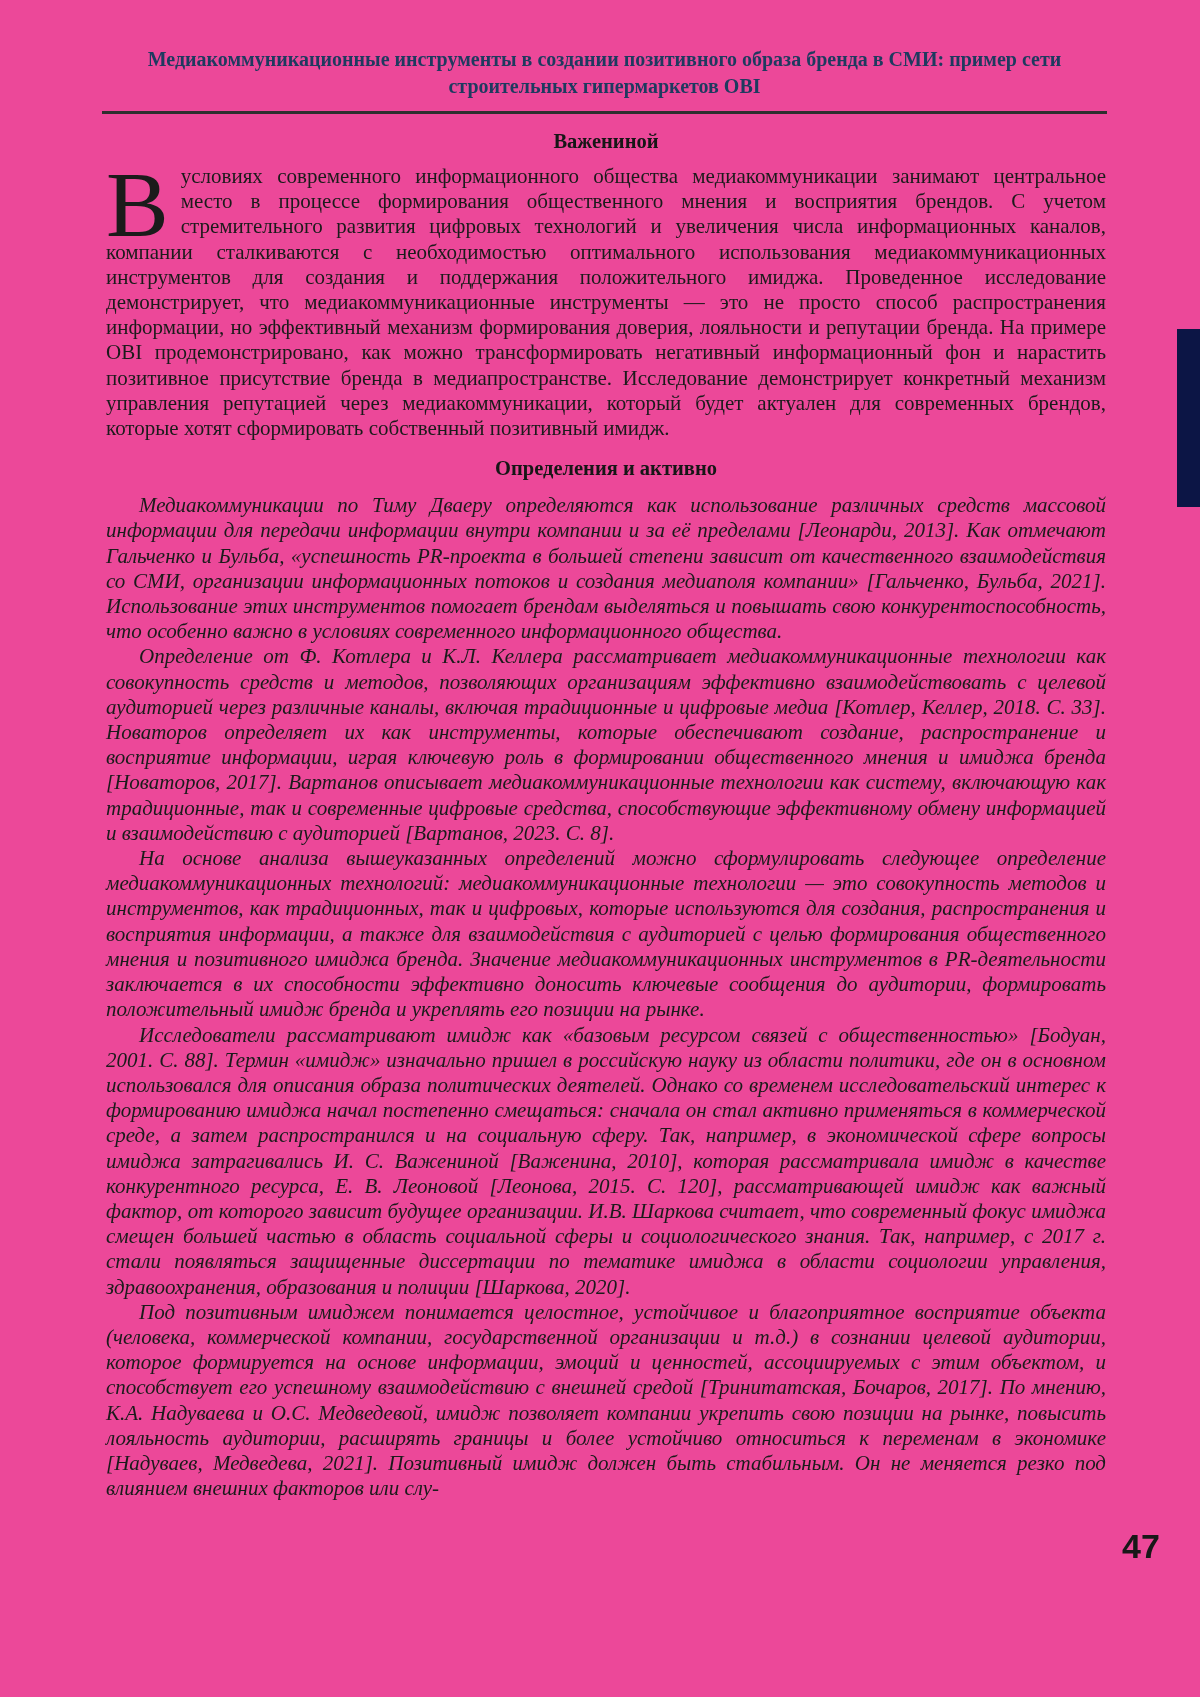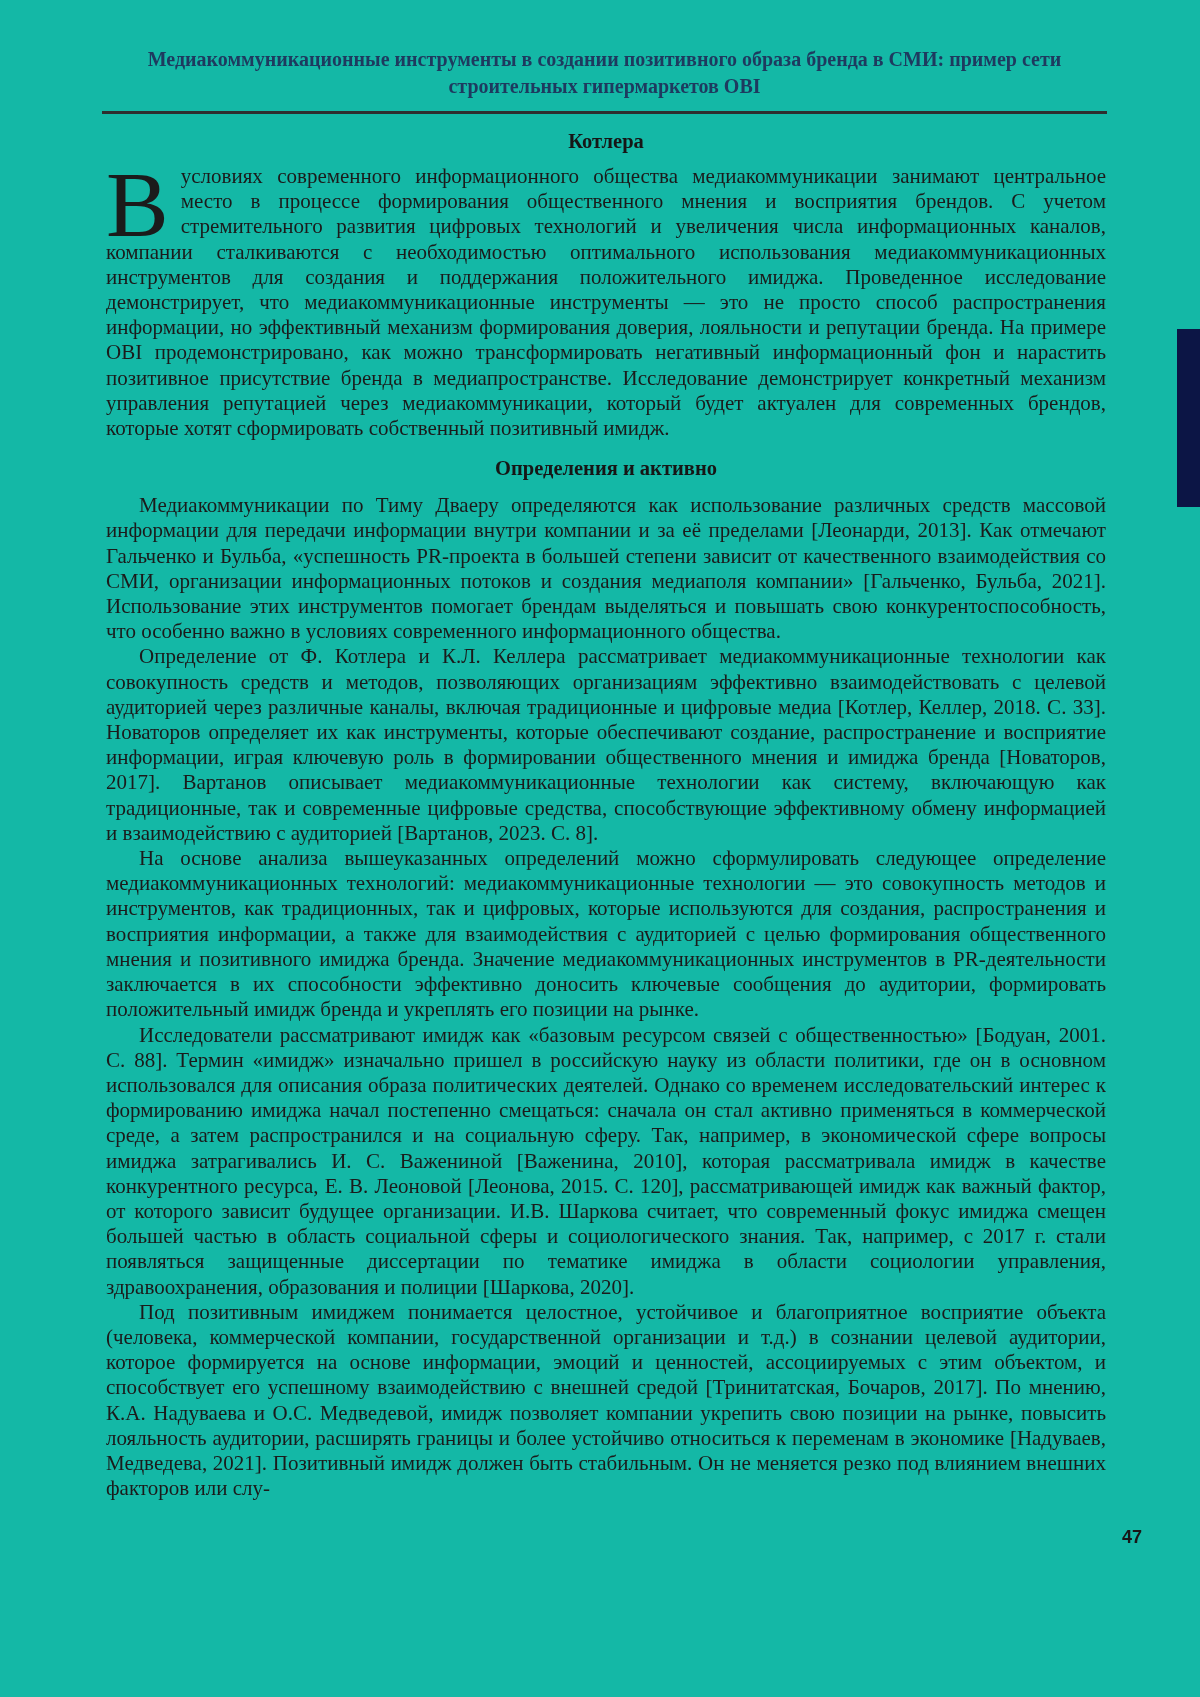--- a/index.html
+++ b/index.html
@@ -1,20 +1,20 @@
 <!DOCTYPE html>
 <html lang="ru"><head>
 <meta charset="utf-8">
 <style>
   html, body { margin: 0; padding: 0; background: #ffffff; }
   .page {
     position: relative;
     width: 1200px;
     height: 1697px;
-    background: #14b8a6;
+    background: #ec4899;
     font-family: "Liberation Serif", serif;
     color: #1b1b1b;
     overflow: hidden;
   }
   .running-head {
     position: absolute;
     left: 102px;
     top: 46px;
     width: 1005px;
   }
@@ -47,21 +47,21 @@
   .section-heading.defs {
     margin: 15px 0 13px 0;
   }
   .content p {
     margin: 0;
     text-align: justify;
     font-size: 21px;
     line-height: 25.2px;
     color: #1b1b1b;
   }
-  .content p.indent { text-indent: 33px; }
+  .content p.indent { text-indent: 33px; font-style: italic; }
   .dropcap {
     float: left;
     font-size: 94px;
     line-height: 74px;
     margin: 3px 12px -6px 0;
     color: #1b1b1b;
   }
   .side-tab {
     position: absolute;
     right: 0;
@@ -69,37 +69,37 @@
     width: 23px;
     height: 178px;
     background: #0c1545;
   }
   .page-number {
     position: absolute;
     left: 1122px;
     top: 1527px;
     font-family: "Liberation Sans", sans-serif;
     font-weight: bold;
-    font-size: 18px;
+    font-size: 34px;
     color: #181818;
     text-align: right;
   }
 </style>
 </head>
 <body>
 
 <div class="page">
 
   <header class="running-head">
     <div class="running-title">Медиакоммуникационные инструменты в создании позитивного образа бренда в СМИ: пример сети строительных гипермаркетов OBI</div>
     <div class="header-rule"></div>
   </header>
 
   <main class="content">
-    <h2 class="section-heading">Котлера</h2>
+    <h2 class="section-heading">Важениной</h2>
 
     <p><span class="dropcap">В</span><span>условиях современного информационного общества медиакоммуникации занимают центральное место в процессе формирования общественного мнения и восприятия брендов. С учетом стремительного развития цифровых технологий и увеличения числа информационных каналов, компании сталкиваются с необходимостью оптимального использования медиакоммуникационных инструментов для создания и поддержания положительного имиджа. Проведенное исследование демонстрирует, что медиакоммуникационные инструменты — это не просто способ распространения информации, но эффективный механизм формирования доверия, лояльности и репутации бренда. На примере OBI продемонстрировано, как можно трансформировать негативный информационный фон и нарастить позитивное присутствие бренда в медиапространстве. Исследование демонстрирует конкретный механизм управления репутацией через медиакоммуникации, который будет актуален для современных брендов, которые хотят сформировать собственный позитивный имидж.</span></p>
 
     <h2 class="section-heading defs">Определения и активно</h2>
 
     <p class="indent">Медиакоммуникации по Тиму Дваеру определяются как использование различных средств массовой информации для передачи информации внутри компании и за её пределами [Леонарди, 2013]. Как отмечают Гальченко и Бульба, «успешность PR-проекта в большей степени зависит от качественного взаимодействия со СМИ, организации информационных потоков и создания медиаполя компании» [Гальченко, Бульба, 2021]. Использование этих инструментов помогает брендам выделяться и повышать свою конкурентоспособность, что особенно важно в условиях современного информационного общества.</p>
     <p class="indent">Определение от Ф. Котлера и К.Л. Келлера рассматривает медиакоммуникационные технологии как совокупность средств и методов, позволяющих организациям эффективно взаимодействовать с целевой аудиторией через различные каналы, включая традиционные и цифровые медиа [Котлер, Келлер, 2018. С. 33]. Новаторов определяет их как инструменты, которые обеспечивают создание, распространение и восприятие информации, играя ключевую роль в формировании общественного мнения и имиджа бренда [Новаторов, 2017]. Вартанов описывает медиакоммуникационные технологии как систему, включающую как традиционные, так и современные цифровые средства, способствующие эффективному обмену информацией и взаимодействию с аудиторией [Вартанов, 2023. С. 8].</p>
     <p class="indent">На основе анализа вышеуказанных определений можно сформулировать следующее определение медиакоммуникационных технологий: медиакоммуникационные технологии — это совокупность методов и инструментов, как традиционных, так и цифровых, которые используются для создания, распространения и восприятия информации, а также для взаимодействия с аудиторией с целью формирования общественного мнения и позитивного имиджа бренда. Значение медиакоммуникационных инструментов в PR-деятельности заключается в их способности эффективно доносить ключевые сообщения до аудитории, формировать положительный имидж бренда и укреплять его позиции на рынке.</p>
     <p class="indent">Исследователи рассматривают имидж как «базовым ресурсом связей с общественностью» [Бодуан, 2001. С. 88]. Термин «имидж» изначально пришел в российскую науку из области политики, где он в основном использовался для описания образа политических деятелей. Однако со временем исследовательский интерес к формированию имиджа начал постепенно смещаться: сначала он стал активно применяться в коммерческой среде, а затем распространился и на социальную сферу. Так, например, в экономической сфере вопросы имиджа затрагивались И. С. Важениной [Важенина, 2010], которая рассматривала имидж в качестве конкурентного ресурса, Е. В. Леоновой [Леонова, 2015. С. 120], рассматривающей имидж как важный фактор, от которого зависит будущее организации. И.В. Шаркова считает, что современный фокус имиджа смещен большей частью в область социальной сферы и социологического знания. Так, например, с 2017 г. стали появляться защищенные диссертации по тематике имиджа в области социологии управления, здравоохранения, образования и полиции [Шаркова, 2020].</p>
     <p class="indent">Под позитивным имиджем понимается целостное, устойчивое и благоприятное восприятие объекта (человека, коммерческой компании, государственной организации и т.д.) в сознании целевой аудитории, которое формируется на основе информации, эмоций и ценностей, ассоциируемых с этим объектом, и способствует его успешному взаимодействию с внешней средой [Тринитатская, Бочаров, 2017]. По мнению, К.А. Надуваева и О.С. Медведевой, имидж позволяет компании укрепить свою позиции на рынке, повысить лояльность аудитории, расширять границы и более устойчиво относиться к переменам в экономике [Надуваев, Медведева, 2021]. Позитивный имидж должен быть стабильным. Он не меняется резко под влиянием внешних факторов или слу-</p>

